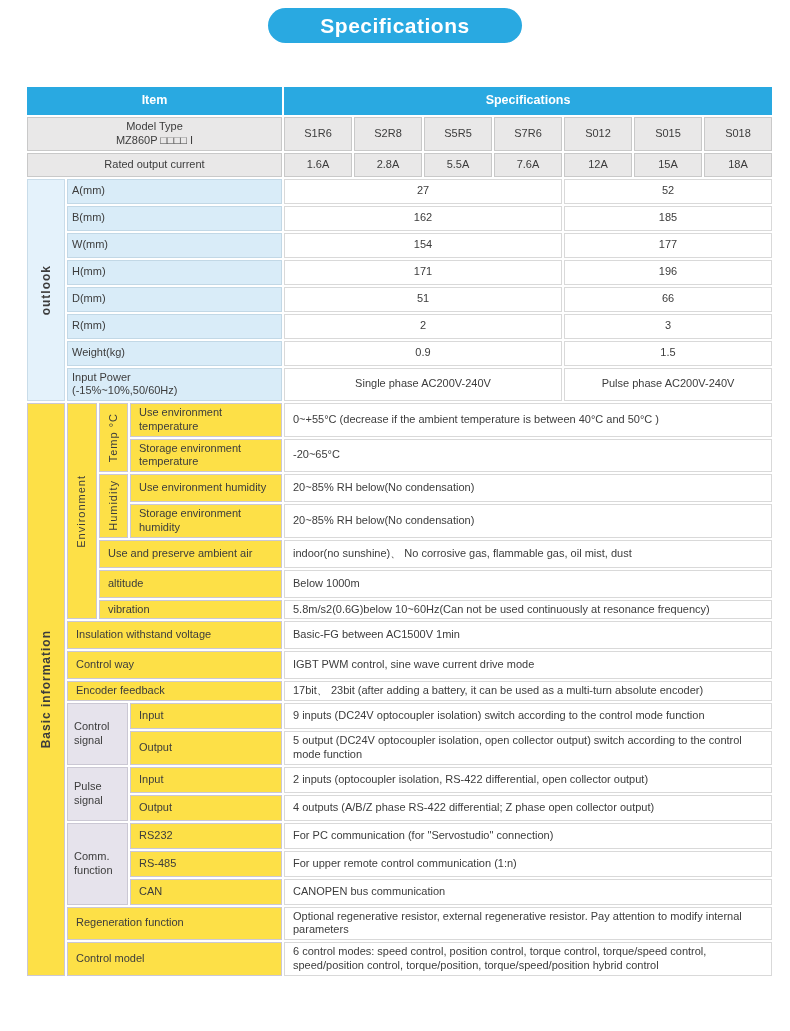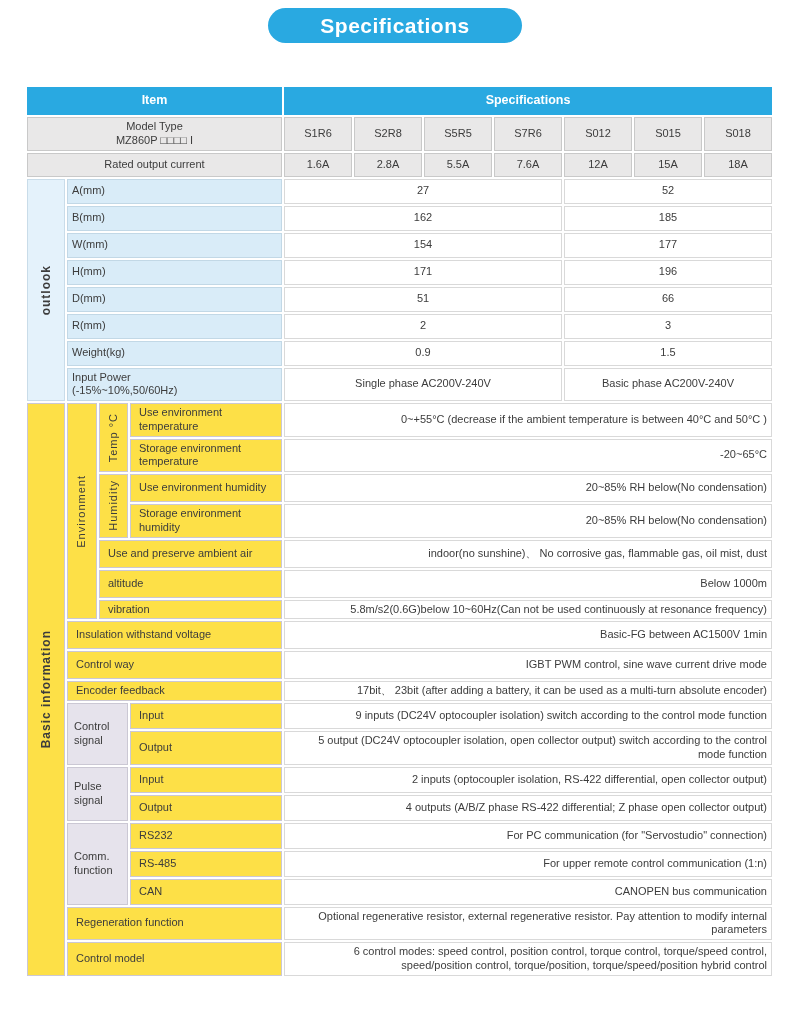--- a/index.html
+++ b/index.html
@@ -11,21 +11,21 @@
   .spec-table{position:absolute;left:25px;top:85px;border-collapse:separate;border-spacing:2px;table-layout:fixed;}
   .spec-table td,.spec-table th{box-sizing:border-box;font-size:11px;font-weight:normal;padding:2px 4px;vertical-align:middle;line-height:1.25;}
 
   th.hdr{background:#29a9e1;border:1px solid #29a9e1;color:#fff;font-weight:bold;font-size:12.5px;text-align:center;}
   td.gray{background:#e9e8e8;border:1px solid #c9c9c9;text-align:center;}
   td.blab{background:#d9ecf8;border:1px solid #c2d8e6;text-align:left;}
   td.bgrp{background:#e4f2fb;border:1px solid #c9dce9;text-align:center;}
   td.lav {background:#fde047;border:1px solid #cbc8d4;text-align:left;padding-left:8px;}
   td.lgrp{background:#e6e3ec;border:1px solid #cbc8d4;text-align:left;padding-left:6px;}
   td.val {background:#ffffff;border:1px solid #d9d9d9;text-align:center;}
-  td.valL{background:#ffffff;border:1px solid #d9d9d9;text-align:right;padding-left:8px;}
+  td.valL{background:#ffffff;border:1px solid #d9d9d9;text-align:left;padding-left:8px;}
 
   .vtext{writing-mode:vertical-rl;transform:rotate(180deg);margin:0 auto;display:block;letter-spacing:1px;}
   .bold{font-weight:bold;}
   .two-line{line-height:1.3;margin-top:20px;}
 </style>
 </head>
 <body>
 
 <div class="title-pill">
   <span>Specifications</span>
@@ -114,21 +114,21 @@
     <td class="blab" colspan="3" style="height:25px">Weight(kg)</td>
     <td class="val" colspan="4">0.9</td>
     <td class="val" colspan="3">1.5</td>
   </tr>
   <tr>
     <td class="blab two-line" colspan="3" style="height:30px">
       <div>Input Power</div>
       <div>(-15%~10%,50/60Hz)</div>
     </td>
     <td class="val" colspan="4">Single phase AC200V-240V</td>
-    <td class="val" colspan="3">Basic phase AC200V-240V</td>
+    <td class="val" colspan="3">Pulse phase AC200V-240V</td>
   </tr>
 
   <tr>
     <td class="lav" rowspan="19" style="padding-left:4px">
       <span class="vtext bold" style="font-size:12px">Basic information</span>
     </td>
     <td class="lav" rowspan="7" style="padding-left:4px">
       <span class="vtext">Environment</span>
     </td>
     <td class="lav" rowspan="2" style="padding-left:4px">

